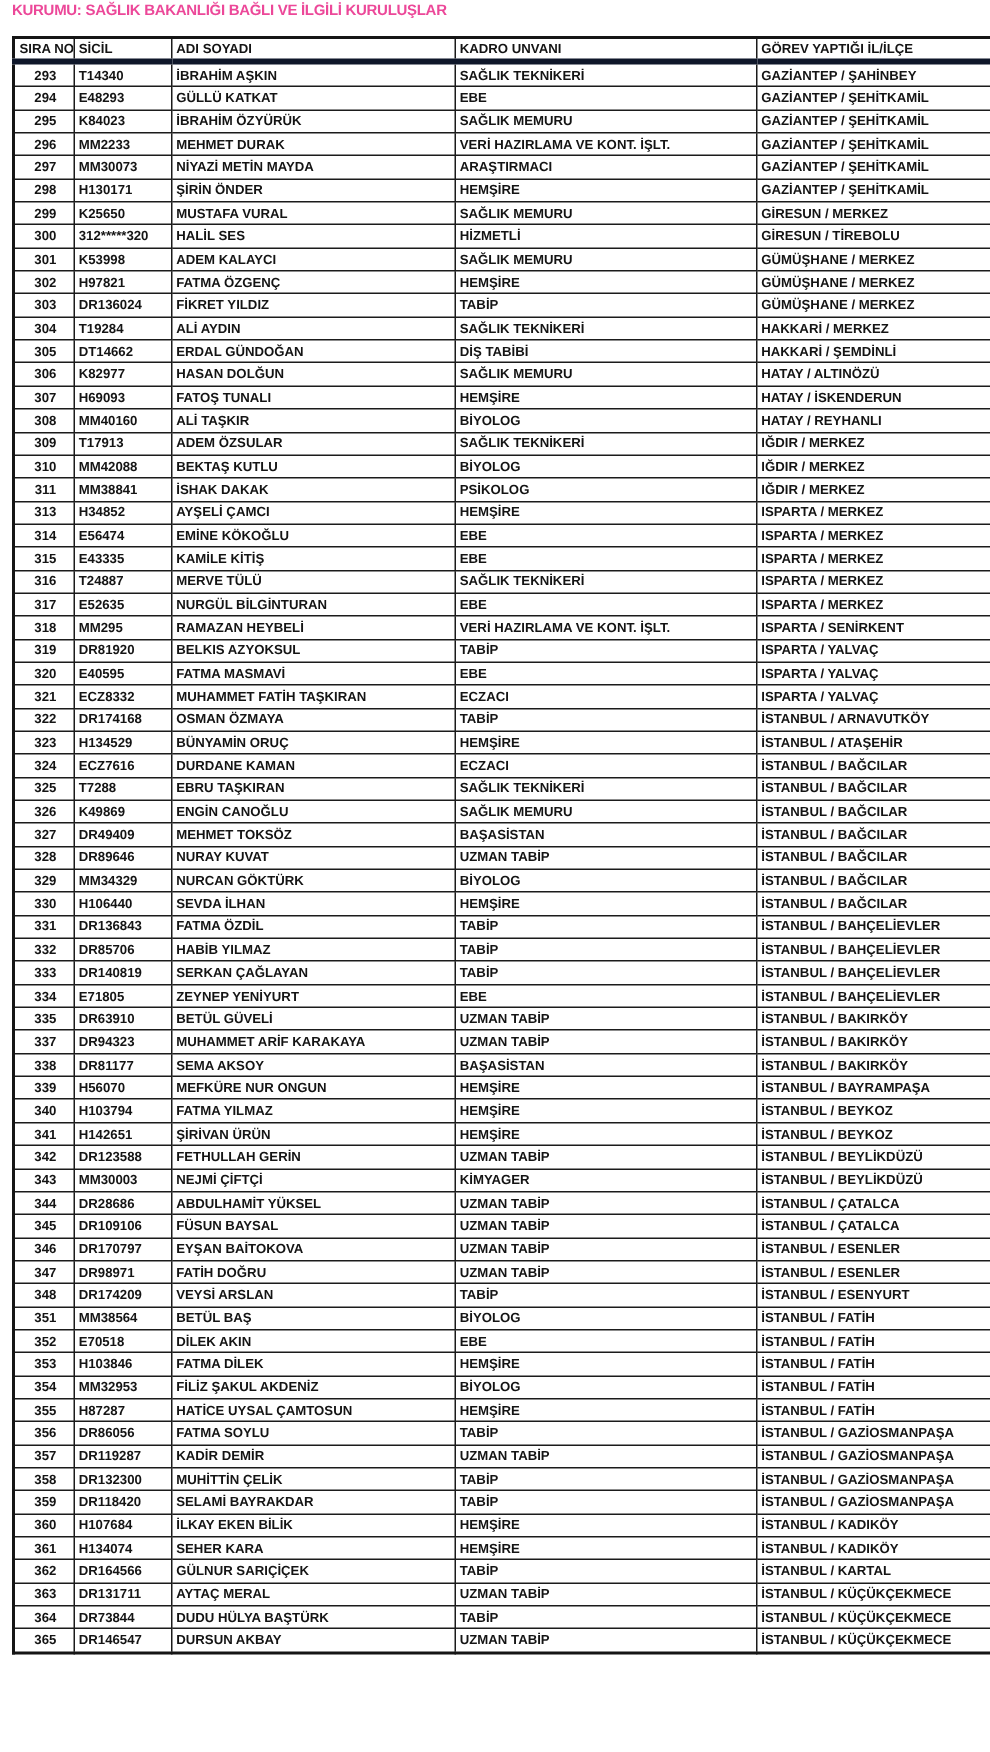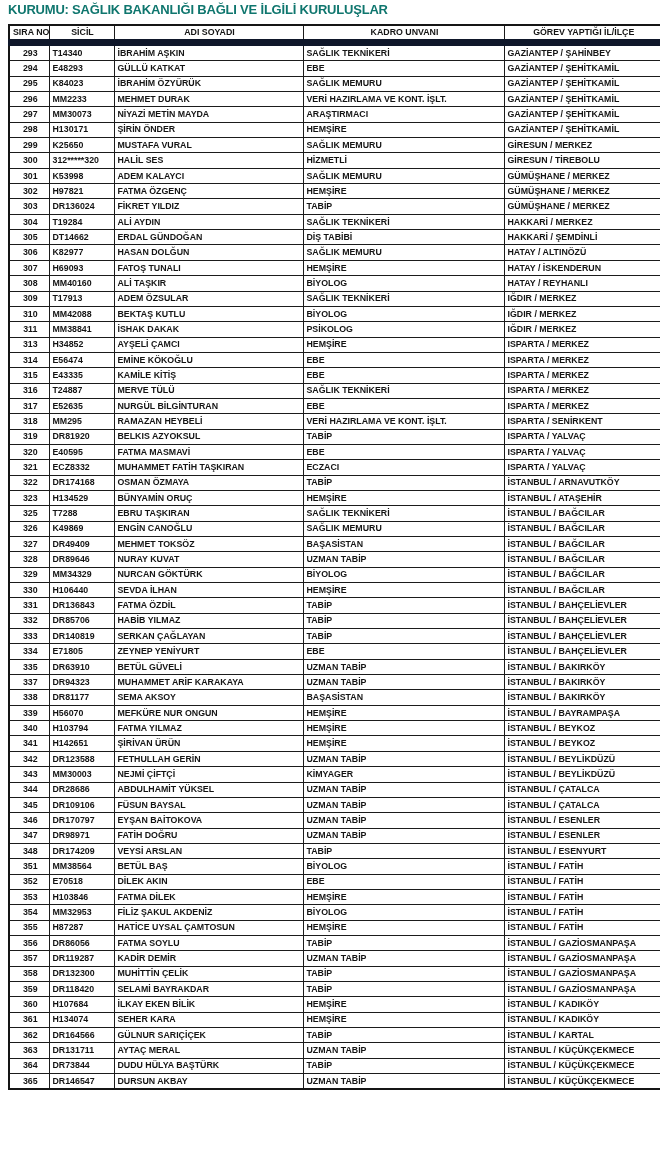--- a/index.html
+++ b/index.html
@@ -4,36 +4,36 @@
 <style>
   html,body{margin:0;padding:0;background:#ffffff;}
   body{
     width:660px;height:1168px;overflow:hidden;position:relative;
     font-family:"Liberation Sans",sans-serif;color:#111;
     -webkit-font-smoothing:none;
   }
   .page{position:absolute;left:0;top:0;width:660px;height:1168px;background:#fff;}
   .doc-title{
     position:absolute;left:8px;top:2px;width:648px;
-    font-size:13px;font-weight:bold;letter-spacing:-0.2px;color:#0f766e;
+    font-size:10px;font-weight:bold;letter-spacing:-0.2px;color:#ec4899;
     white-space:nowrap;
   }
   table.roster{
     position:absolute;left:8px;top:24px;width:652px;
     border-collapse:collapse;table-layout:fixed;
     border:2px solid #151515;border-right:none;
   }
   table.roster th,table.roster td{
     border:1px solid #1b1b1b;border-right:1px solid #1b1b1b;
     font-size:8.8px;font-weight:bold;
     white-space:nowrap;overflow:hidden;
     padding:0 1px 0 3px;line-height:1;
     color:#141414;vertical-align:middle;
   }
-  table.roster th{height:13px;text-align:center;border-bottom:7px solid #0f172a;}
+  table.roster th{height:13px;text-align:left;border-bottom:4px solid #0f172a;}
   table.roster td{height:14.35px;}
   table.roster th:last-child,table.roster td:last-child{border-right:none;}
   td.c-sira,th.c-sira{text-align:center;padding:0;}
   
   table.roster tr:nth-child(4n) td{border-bottom-width:1.5px;}
 </style>
 </head>
 <body>
 
 <div class="page">
@@ -261,20 +261,27 @@
           <td>İSTANBUL / ARNAVUTKÖY</td>
         </tr>
         <tr>
           <td class="c-sira">323</td>
           <td>H134529</td>
           <td>BÜNYAMİN ORUÇ</td>
           <td>HEMŞİRE</td>
           <td>İSTANBUL / ATAŞEHİR</td>
         </tr>
         <tr>
+          <td class="c-sira">324</td>
+          <td>ECZ7616</td>
+          <td>DURDANE KAMAN</td>
+          <td>ECZACI</td>
+          <td>İSTANBUL / BAĞCILAR</td>
+        </tr>
+        <tr>
           <td class="c-sira">325</td>
           <td>T7288</td>
           <td>EBRU TAŞKIRAN</td>
           <td>SAĞLIK TEKNİKERİ</td>
           <td>İSTANBUL / BAĞCILAR</td>
         </tr>
         <tr>
           <td class="c-sira">326</td>
           <td>K49869</td>
           <td>ENGİN CANOĞLU</td>

